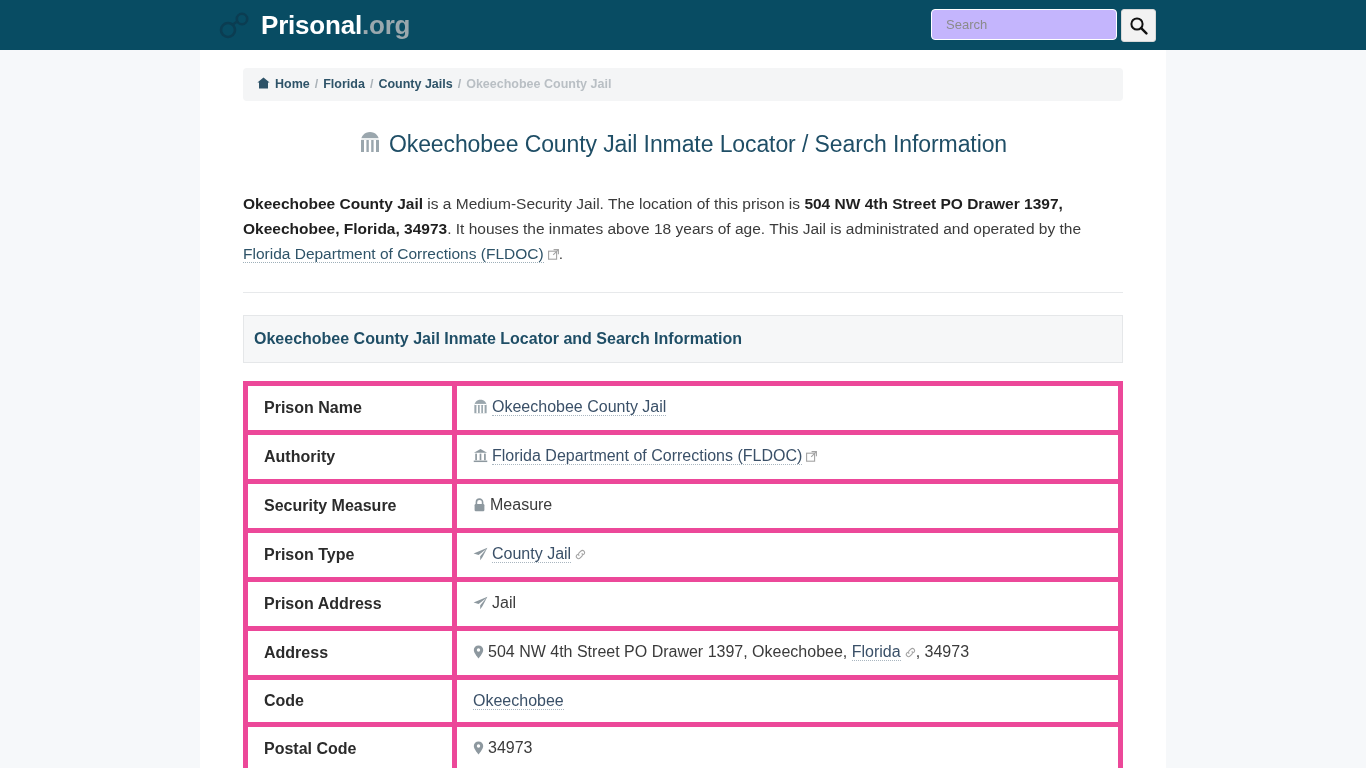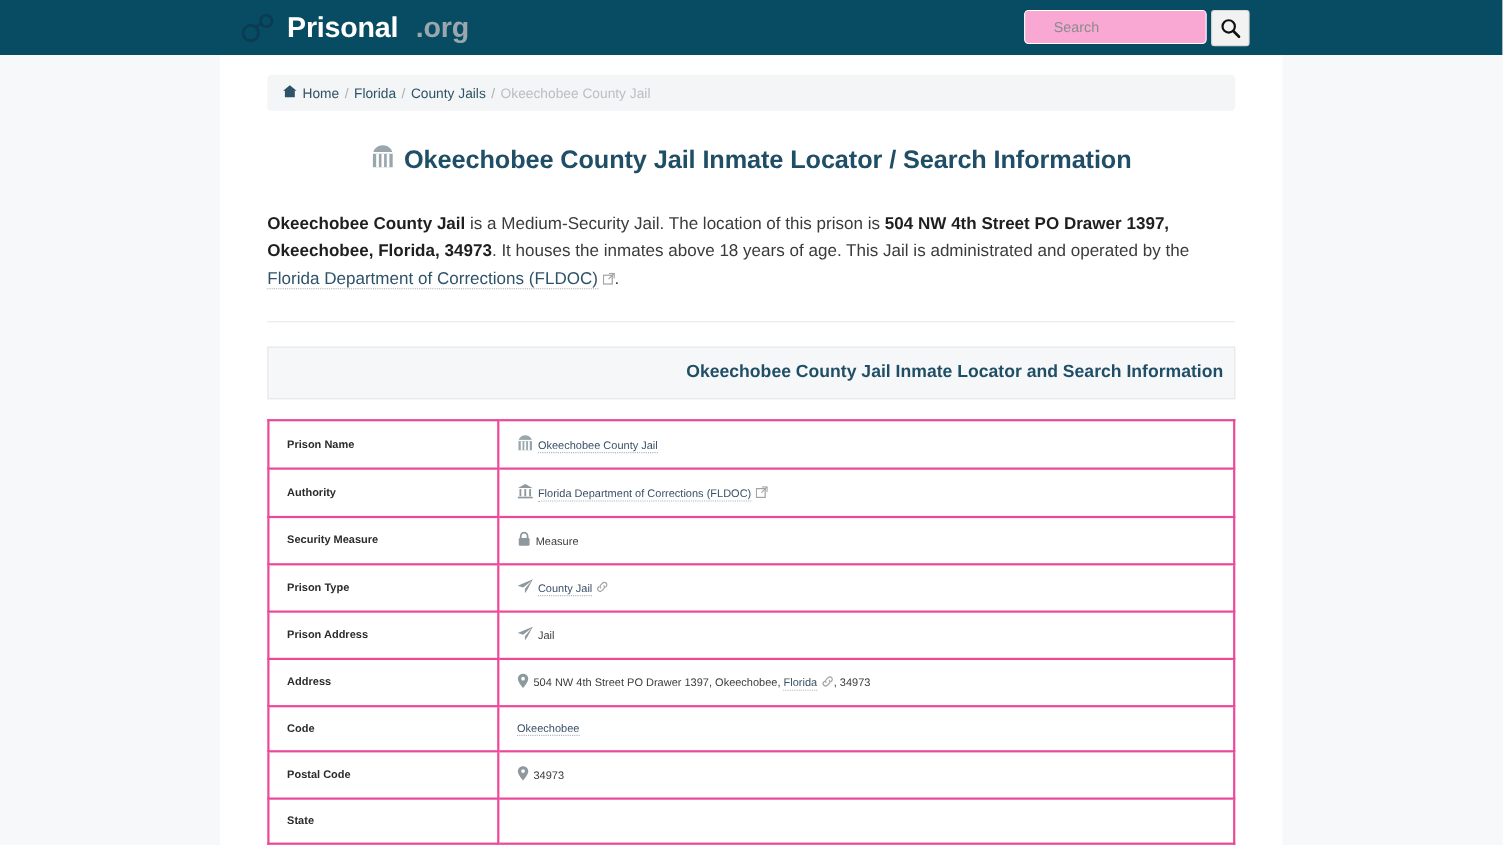--- a/index.html
+++ b/index.html
@@ -28,37 +28,37 @@
     text-decoration: none;
   }
   .brand-icon { width: 34px; height: 30px; display: block; }
   .brand-text {
     font-size: 26px;
     font-weight: bold;
     color: #ffffff;
     letter-spacing: -0.2px;
     line-height: 1;
   }
-  .brand-text .tld { color: #9aa8ae; font-weight: bold; padding-left: 16px; }
+  .brand-text .tld { color: #9aa8ae; font-weight: bold; }
 
   .search-wrap {
     position: absolute;
     left: 931px;
     top: 9px;
     display: flex;
     align-items: flex-start;
     gap: 4px;
   }
   .search-input {
-    width: 166px;
+    width: 186px;
     height: 31px;
     border: 1px solid #ffffff;
     border-radius: 4px;
-    background: #f9a8d4;
-    padding: 0 26px;
+    background: #c4b5fd;
+    padding: 0 14px;
     font-size: 13px;
     color: #333;
     font-family: "Liberation Sans", sans-serif;
     outline: none;
   }
   .search-input::placeholder { color: #8b8b8b; }
   .search-btn {
     width: 35px;
     height: 33px;
     background: #f2f2f2;
@@ -86,43 +86,44 @@
   }
 
   
   .breadcrumb {
     background: #f4f5f6;
     border-radius: 4px;
     padding: 9px 14px;
     font-size: 12.5px;
     color: #b9bfc4;
     display: flex;
-    align-items: center;
+    align-items: flex-start;
     flex-wrap: wrap;
     gap: 0px;
+    font-weight: bold;
   }
   .breadcrumb a {
     color: #2e5368;
     text-decoration: none;
   }
   .breadcrumb .sep { color: #aab2b8; margin: 0 5px; }
   .breadcrumb .current { color: #b9bfc4; }
   .home-icon { margin-right: 5px; display: inline-block; vertical-align: -1px; }
 
   
   h1.page-title {
     text-align: center;
     font-size: 23px;
     color: #1f4e66;
-    font-weight: bold;
+    font-weight: normal;
     margin-top: 30px;
     margin-bottom: 0;
     letter-spacing: -0.1px;
     display: flex;
-    align-items: center;
+    align-items: flex-start;
     justify-content: center;
     gap: 8px;
   }
 
   
   .intro {
     margin-top: 32px;
     font-size: 15.5px;
     line-height: 1.62;
     color: #3b3b3b;
@@ -138,37 +139,37 @@
   hr.rule {
     border: none;
     border-top: 1px solid #e7e9eb;
     margin-top: 25px;
   }
 
   
   .table-head {
     background: #f6f7f8;
     border: 1px solid #e5e7e9;
-    text-align: right;
+    text-align: left;
     padding: 14px 10px;
     font-size: 16px;
     font-weight: bold;
     color: #1f4e66;
     margin-top: 22px;
   }
   table.info {
     width: 100%;
     border-collapse: collapse;
     margin-top: 18px;
     table-layout: fixed;
   }
   table.info td {
-    border: 2px solid #ec4899;
+    border: 5px solid #ec4899;
     padding: 12px 16px;
-    font-size: 10px;
+    font-size: 16px;
     vertical-align: middle;
     height: 41px;
   }
   table.info td.k {
     width: 209px;
     font-weight: bold;
     color: #2b2b2b;
   }
   table.info td.v { color: #3b3b3b; }
   .cell-link {

